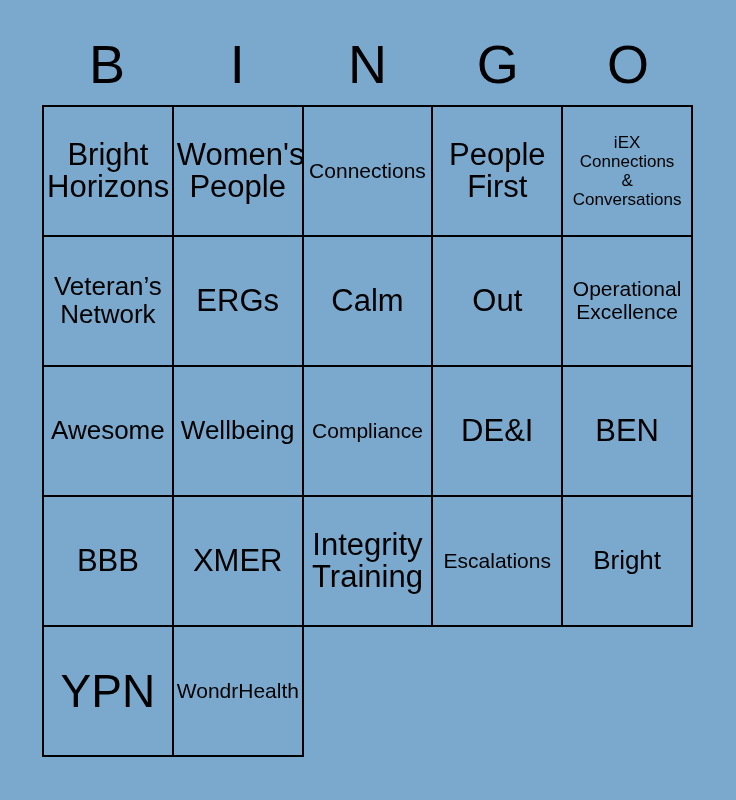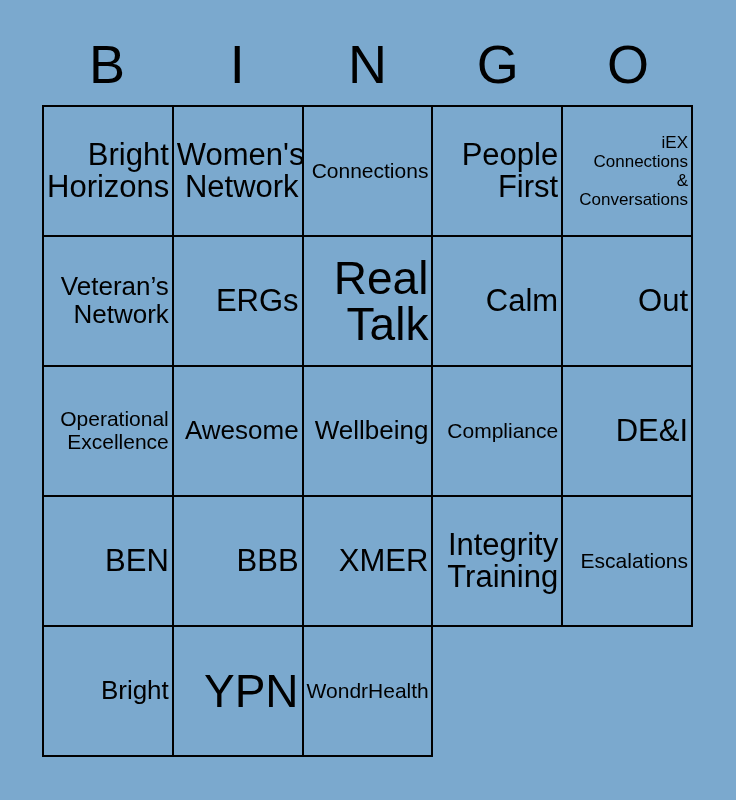--- a/index.html
+++ b/index.html
@@ -50,21 +50,21 @@
     grid-template-columns: repeat(5, 1fr);
     grid-template-rows: repeat(5, 1fr);
   }
   .cell {
     border-right: 2px solid #000;
     border-bottom: 2px solid #000;
     box-sizing: border-box;
     display: flex;
     align-items: center;
     justify-content: center;
-    text-align: right;
+    text-align: center;
     padding: 2px 3px;
     color: #000000;
     overflow: hidden;
   }
   .cell-text {
     display: block;
     width: 100%;
     line-height: 1.04;
     white-space: pre-line;
     word-break: normal;
@@ -90,21 +90,21 @@
     <div class="header-letter">O</div>
   </div>
 
   <div class="grid">
     <div class="cell s-lg">
         <span class="cell-text">Bright
 Horizons</span>
       </div>
     <div class="cell s-lg">
         <span class="cell-text">Women's
-Network</span>
+People</span>
       </div>
     <div class="cell s-sm">
         <span class="cell-text">Connections</span>
       </div>
     <div class="cell s-xl">
         <span class="cell-text">People
 First</span>
       </div>
     <div class="cell s-xs">
         <span class="cell-text">iEX
@@ -112,24 +112,20 @@
 &amp;
 Conversations</span>
       </div>
 
     <div class="cell s-md">
         <span class="cell-text">Veteran’s
 Network</span>
       </div>
     <div class="cell s-xl">
         <span class="cell-text">ERGs</span>
-      </div>
-    <div class="cell s-xxl">
-        <span class="cell-text">Real
-Talk</span>
       </div>
     <div class="cell s-xl">
         <span class="cell-text">Calm</span>
       </div>
 
     <div class="cell s-xl">
         <span class="cell-text">Out</span>
       </div>
     <div class="cell s-sm">
         <span class="cell-text">Operational

